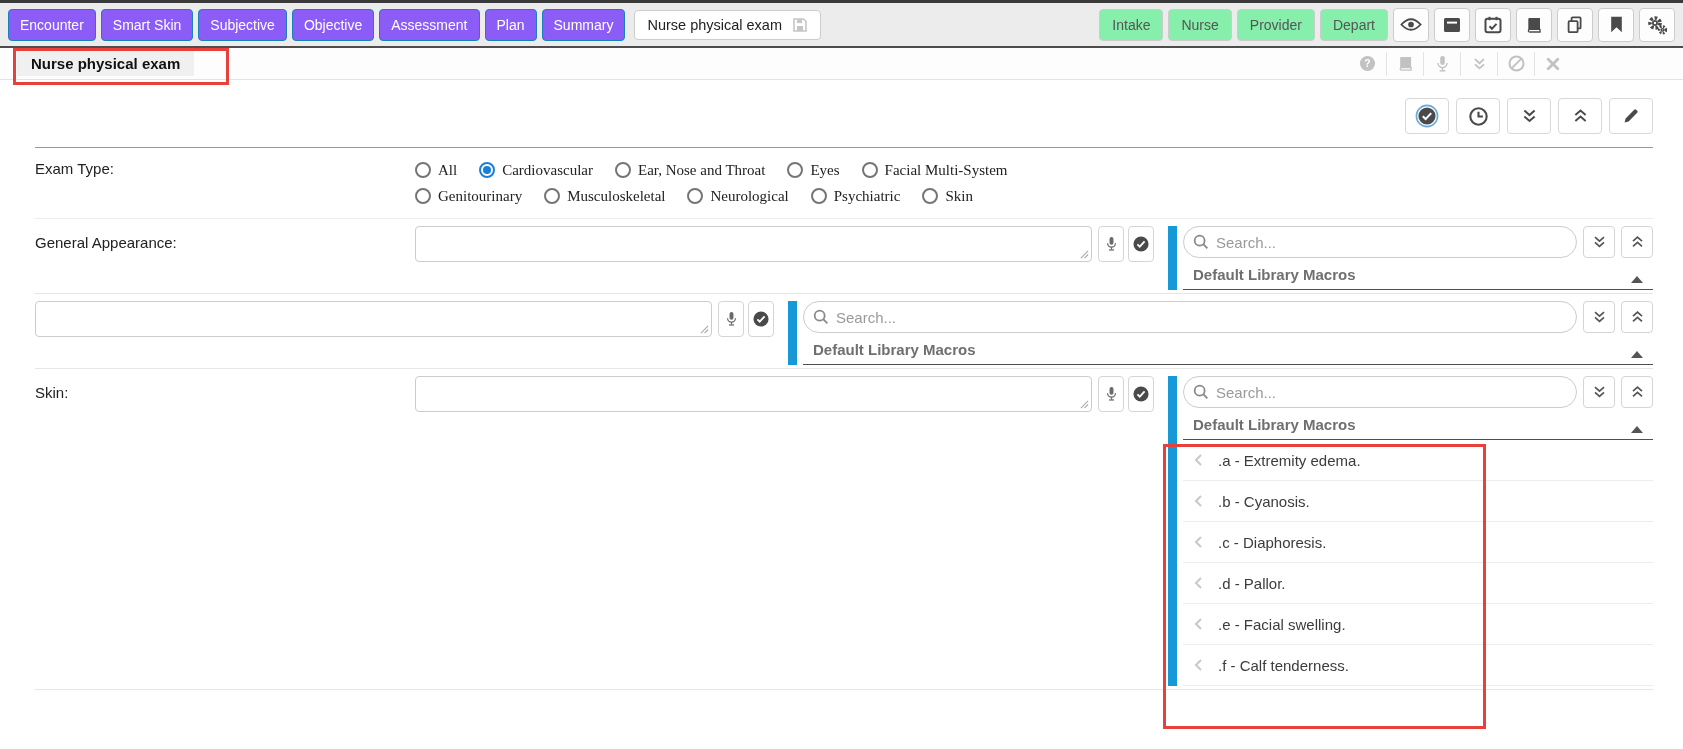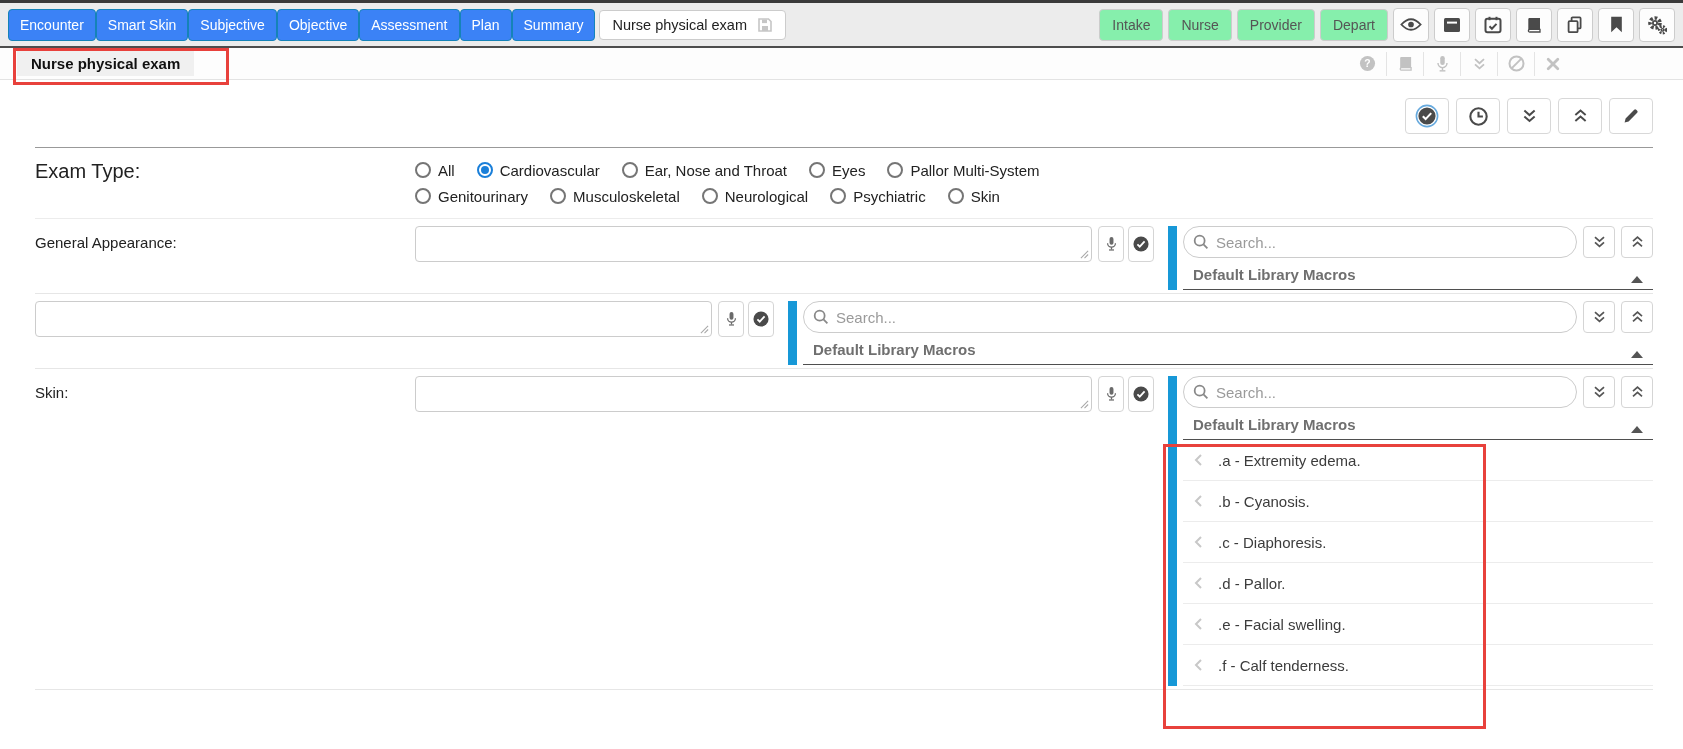--- a/index.html
+++ b/index.html
@@ -7,22 +7,22 @@
   .app{
     position:relative; width:1683px; height:749px; overflow:hidden;
     font-family:"Liberation Sans","DejaVu Sans",sans-serif; background:#fff; color:#222;
   }
   
   .topbar{
     height:48px; background:#ececec; border-top:3px solid #3a3a3a;
     border-bottom:2px solid #4d4d4d; display:flex; align-items:center; padding:0 8px;
   }
   .tab{
-    background:#3b82f6; border:1px solid #1583b8; color:#fff; font-size:14px;
-    padding:7px 11px; border-radius:4px; cursor:pointer; white-space:nowrap;
+    background:#8b5cf6; border:1px solid #1583b8; color:#fff; font-size:14px;
+    padding:7px 11px; border-radius:4px; margin-right:5px; cursor:pointer; white-space:nowrap;
   }
   .doc-tab{
     background:#fff; border:1px solid #ccc; color:#222; font-size:14.5px;
     padding:6px 12px; border-radius:4px; margin-left:4px; display:flex; align-items:center; gap:10px;
   }
   .doc-tab .sv{ color:#c6c6c6; }
   .tb-spacer{ flex:1; }
   .ph-btn{
     background:#86efac; border:1px solid #ccc; color:#555; font-size:14px;
     padding:7px 12px; border-radius:4px; margin-left:5px; cursor:pointer; white-space:nowrap;
@@ -41,22 +41,22 @@
     color:#c2c2c2; border-left:1px solid #e4e4e4; cursor:pointer; }
   .tr-ic:first-child{ border-left:none; }
   
   .toolbar{ height:67px; display:flex; justify-content:flex-end; align-items:flex-start;
     padding:18px 30px 0 0; gap:7px; }
   .tool-btn{ width:44px; height:36px; background:#fff; border:1px solid #d8d8d8; border-radius:4px;
     display:flex; align-items:center; justify-content:center; color:#4a4a4a; cursor:pointer; }
   
   .exam-block{ margin:0 30px 0 35px; border-top:1px solid #999; border-bottom:1px solid #ececec;
     padding:9px 0 9px 0; display:flex; }
-  .exam-label{ width:380px; font-size:20px; color:#222; padding-top:3px; }
-  .radio-lines{ flex:1; }
+  .exam-label{ width:380px; font-size:15px; color:#222; padding-top:3px; }
+  .radio-lines{ flex:1;font-family:Liberation Serif, serif; }
   .radio-line{ display:flex; gap:22px; height:26px; align-items:center; }
   .radio{ display:flex; align-items:center; gap:7px; font-size:15px; color:#222; cursor:pointer; }
   .rdot{ width:16px; height:16px; border-radius:50%; border:2px solid #757575; background:#fff;
     display:flex; align-items:center; justify-content:center; flex:none; }
   .radio.on .rdot{ border-color:#1a7fd9; }
   .radio.on .rdot::after{ content:""; width:8px; height:8px; border-radius:50%; background:#1a7fd9; }
   
   .section-hdr{ margin:8px 30px 0 35px; font-weight:bold; font-size:15px; color:#111;
     padding-bottom:8px; border-bottom:1px solid #4f4f4f; }
   
@@ -296,21 +296,21 @@
         <label class="radio">
             <span class="rdot"></span>
             <span>Ear, Nose and Throat</span>
           </label>
         <label class="radio">
             <span class="rdot"></span>
             <span>Eyes</span>
           </label>
         <label class="radio">
             <span class="rdot"></span>
-            <span>Pallor Multi-System</span>
+            <span>Facial Multi-System</span>
           </label>
       </div>
       <div class="radio-line">
         <label class="radio">
             <span class="rdot"></span>
             <span>Genitourinary</span>
           </label>
         <label class="radio">
             <span class="rdot"></span>
             <span>Musculoskeletal</span>

